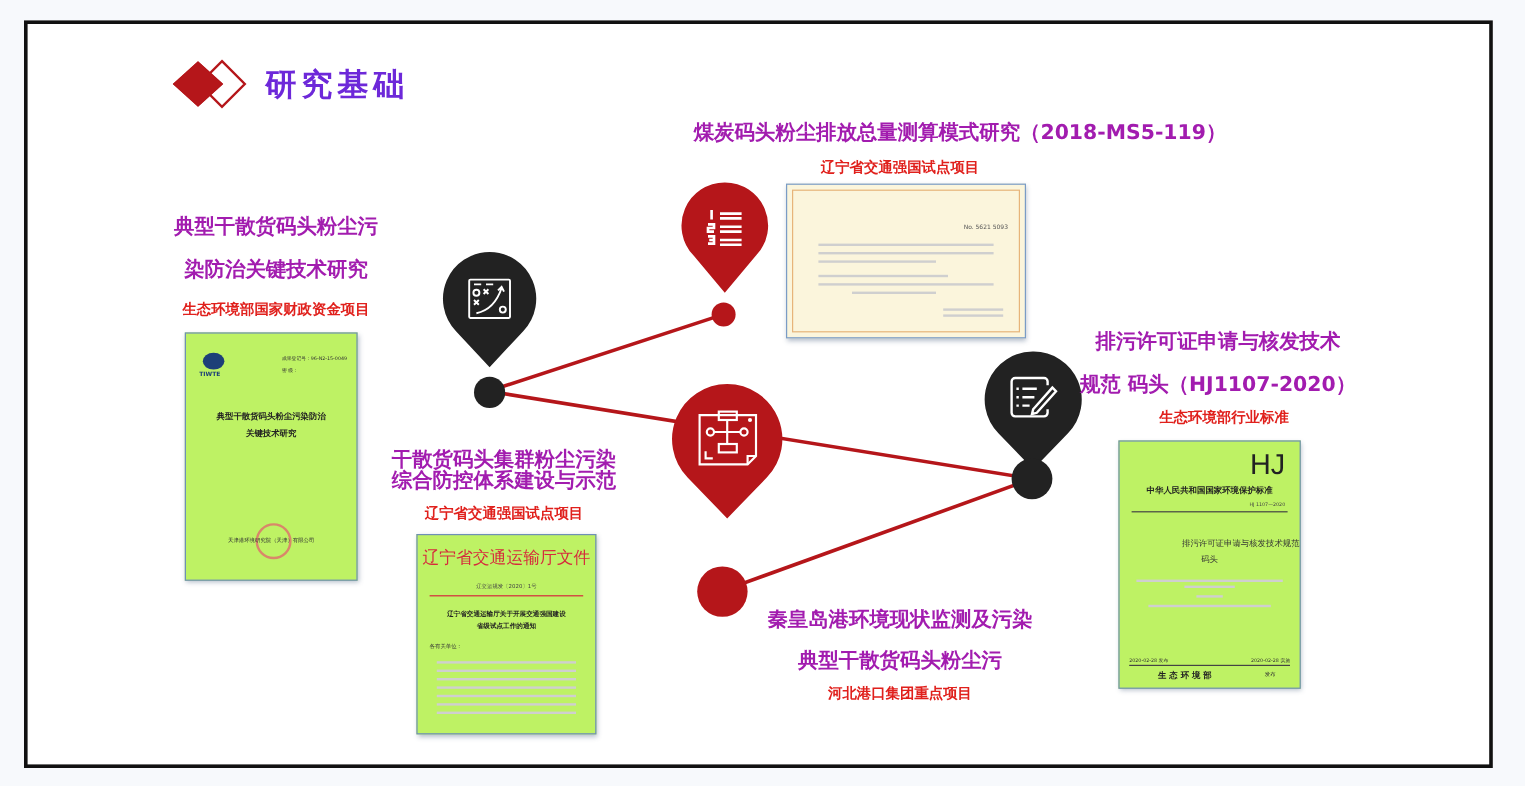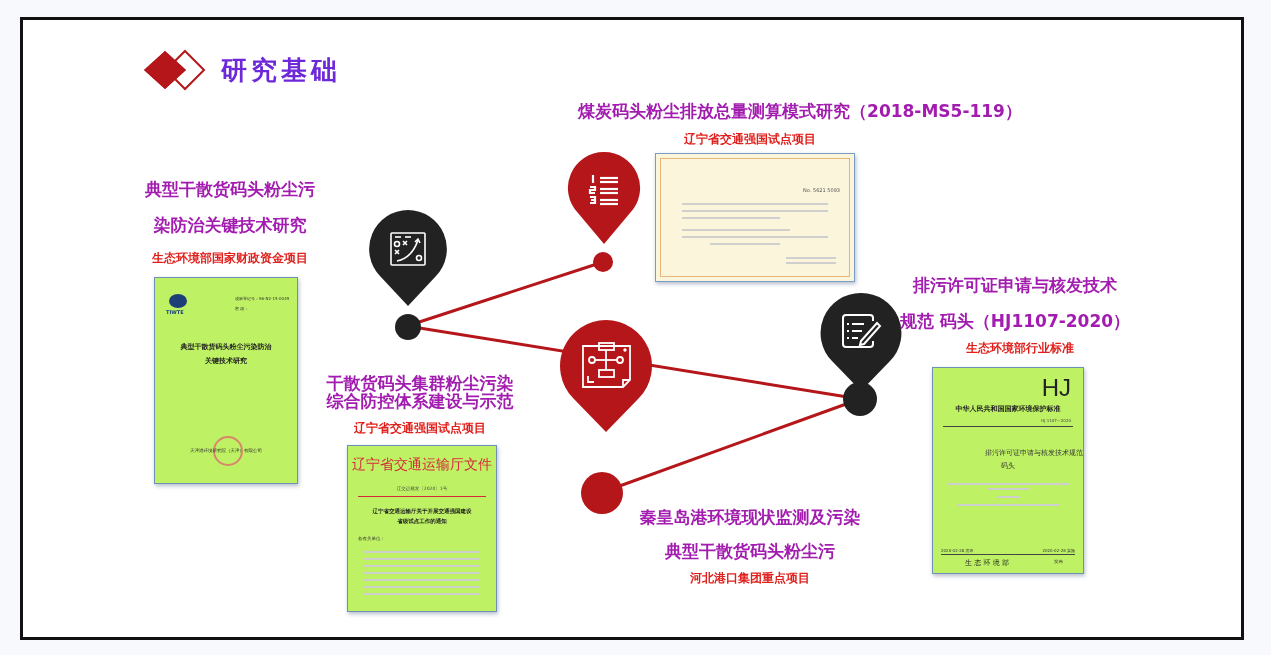--- a/index.html
+++ b/index.html
@@ -172,21 +172,21 @@
   <div style="position:absolute;left:0;right:0;top:93px;text-align:center;font-size:7px;color:#333;">码头</div>
   <div style="position:absolute;left:14px;right:14px;top:112px;">
     <div class="dots" style="margin:3px 0"></div>
       <div class="dots" style="margin:3px 40px"></div>
     <div class="dots" style="margin:6px 50px"></div>
       <div class="dots" style="margin:3px 10px"></div>
   </div>
   <div style="position:absolute;left:8px;top:180px;font-size:4px;color:#333;">2020-02-28 发布</div>
   <div style="position:absolute;right:8px;top:180px;font-size:4px;color:#333;">2020-02-28 实施</div>
   <div style="position:absolute;left:8px;right:8px;top:186px;height:1px;background:#444;"></div>
-  <div style="position:absolute;left:32px;top:190px;font-size:7px;font-weight:normal;color:#222;">生 态 环 境 部</div>
+  <div style="position:absolute;left:32px;top:190px;font-size:7px;font-weight:bold;color:#222;">生 态 环 境 部</div>
   <div style="position:absolute;right:20px;top:191px;font-size:4.5px;color:#333;">发布</div>
 </div>
 
 <svg class="abs" style="left:580px;top:471px;" width="44" height="44">
   <circle cx="22" cy="22" r="21" fill="#b5161a"></circle>
 </svg>
 <div class="abs proj" style="left:620px;top:500px;width:260px;">秦皇岛港环境现状监测及污染</div>
 <div class="abs proj" style="left:620px;top:534px;width:260px;">典型干散货码头粉尘污</div>
 <div class="abs tag" style="left:660px;top:570px;width:180px;">河北港口集团重点项目</div>
 

